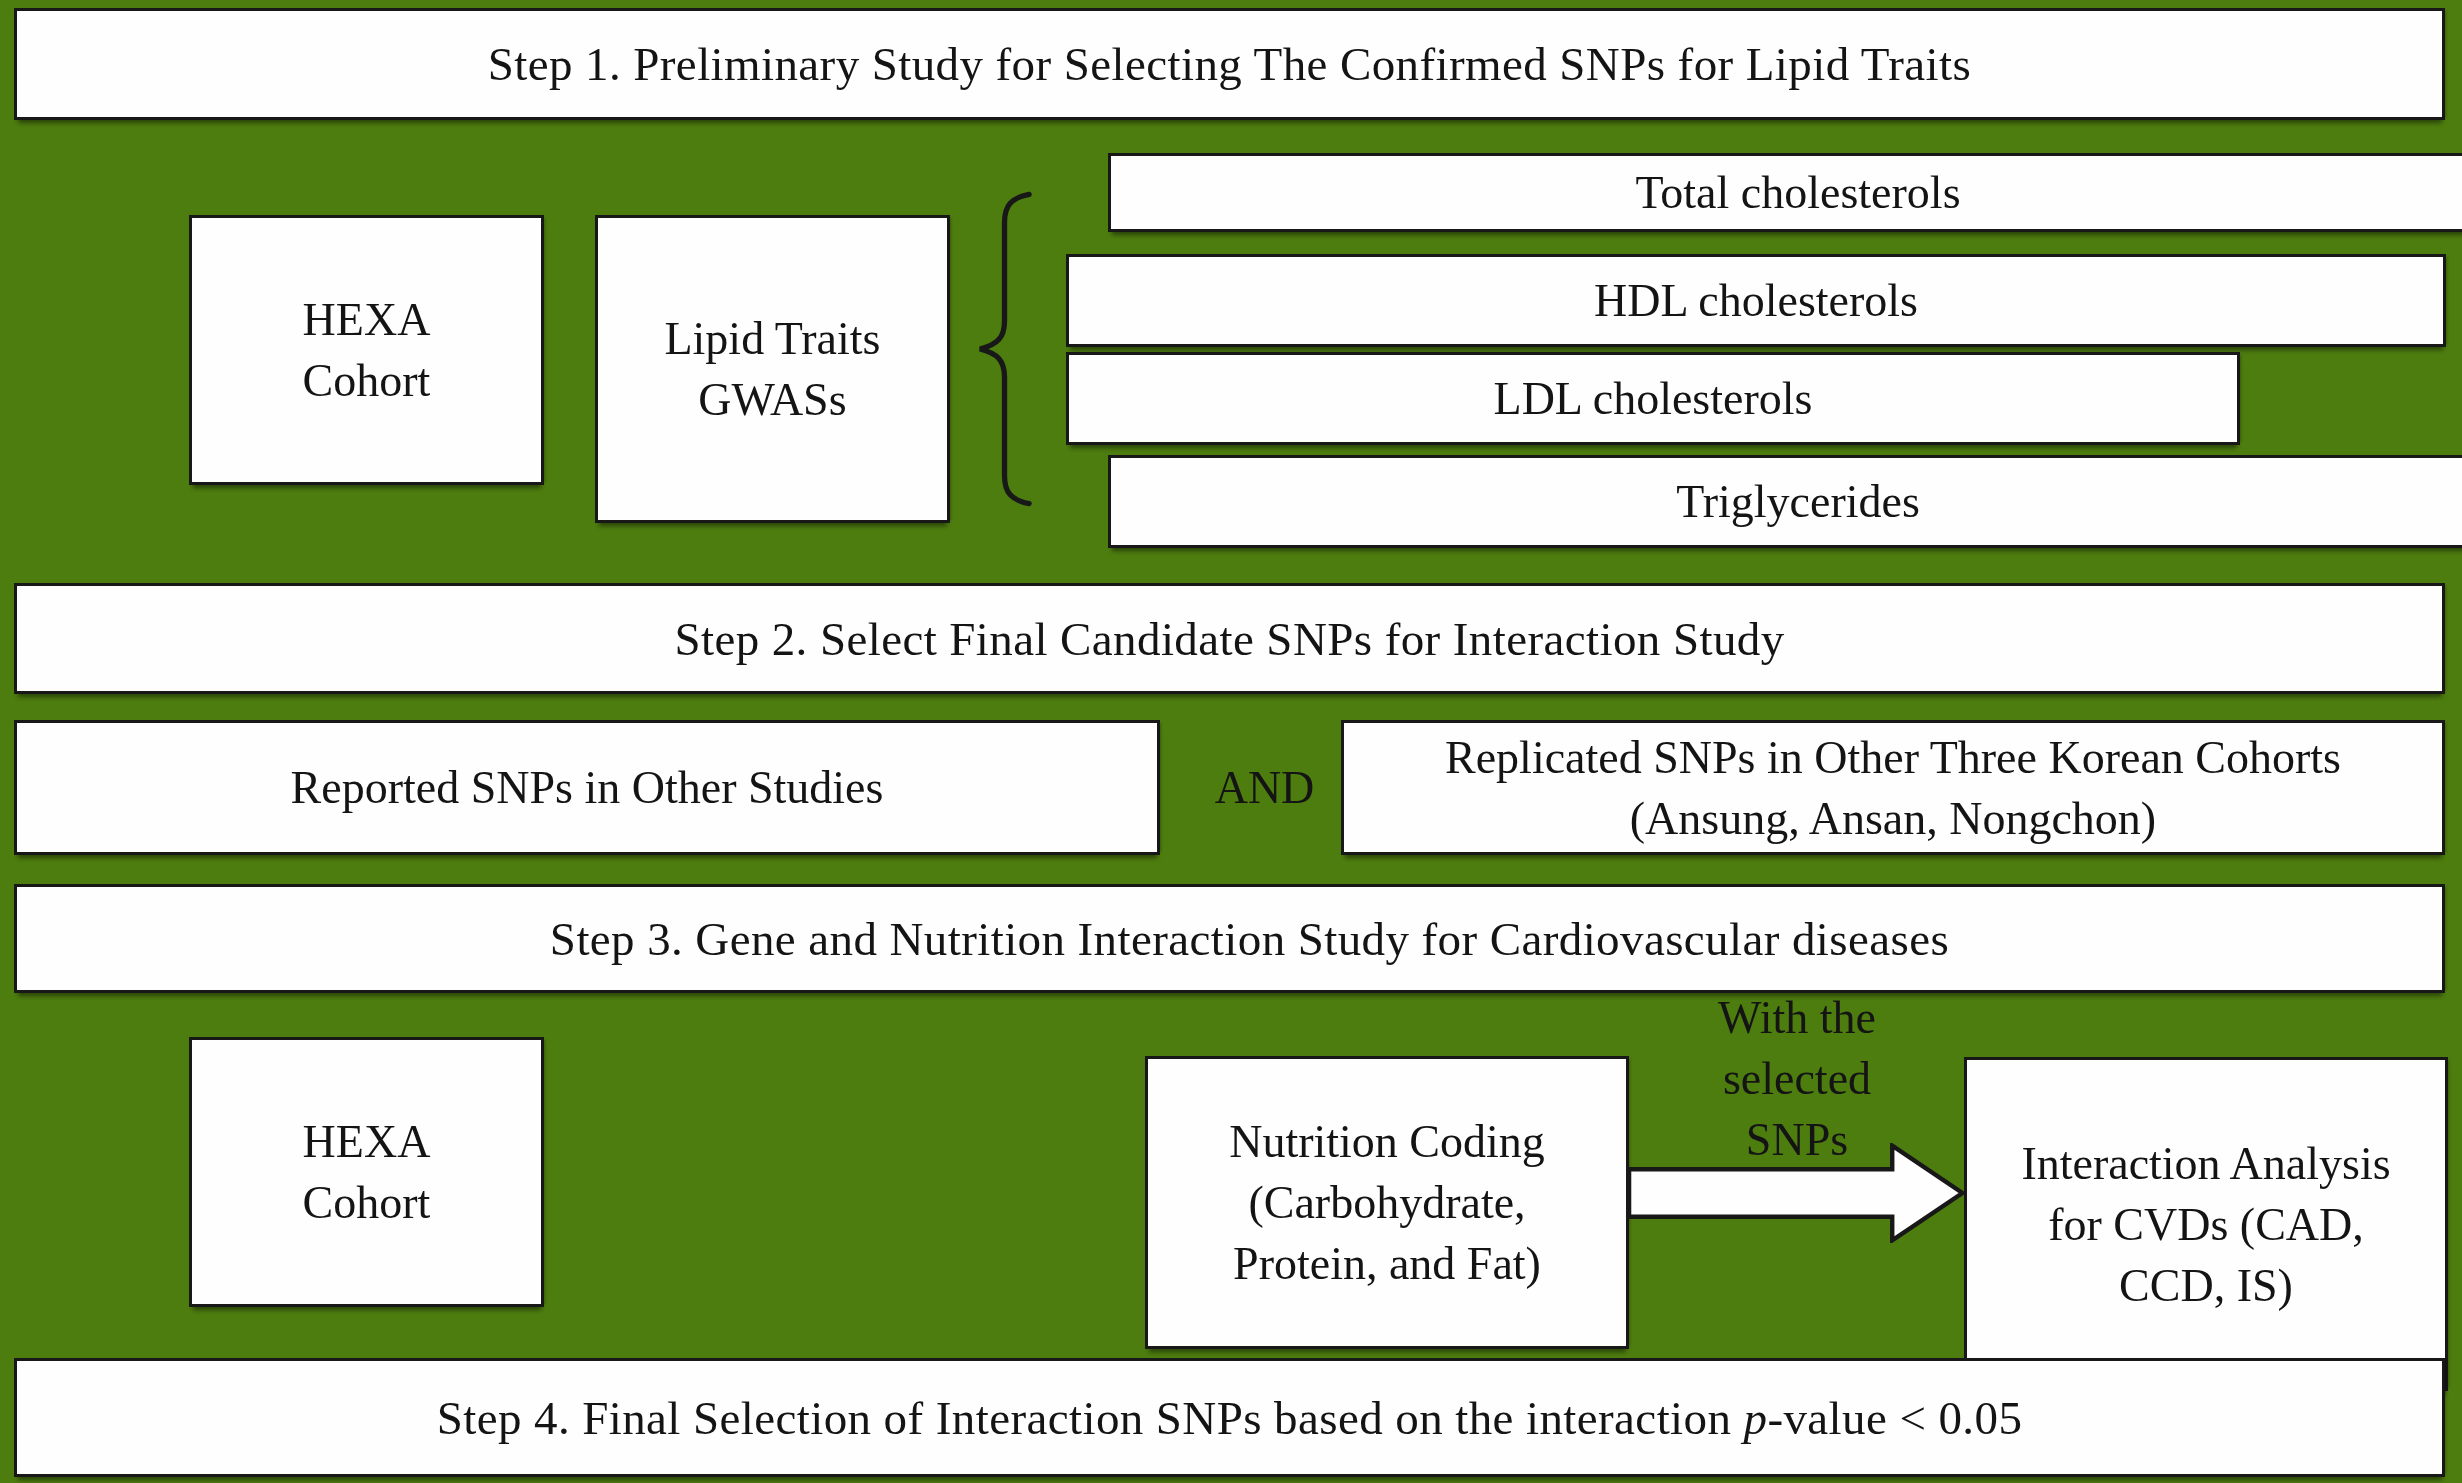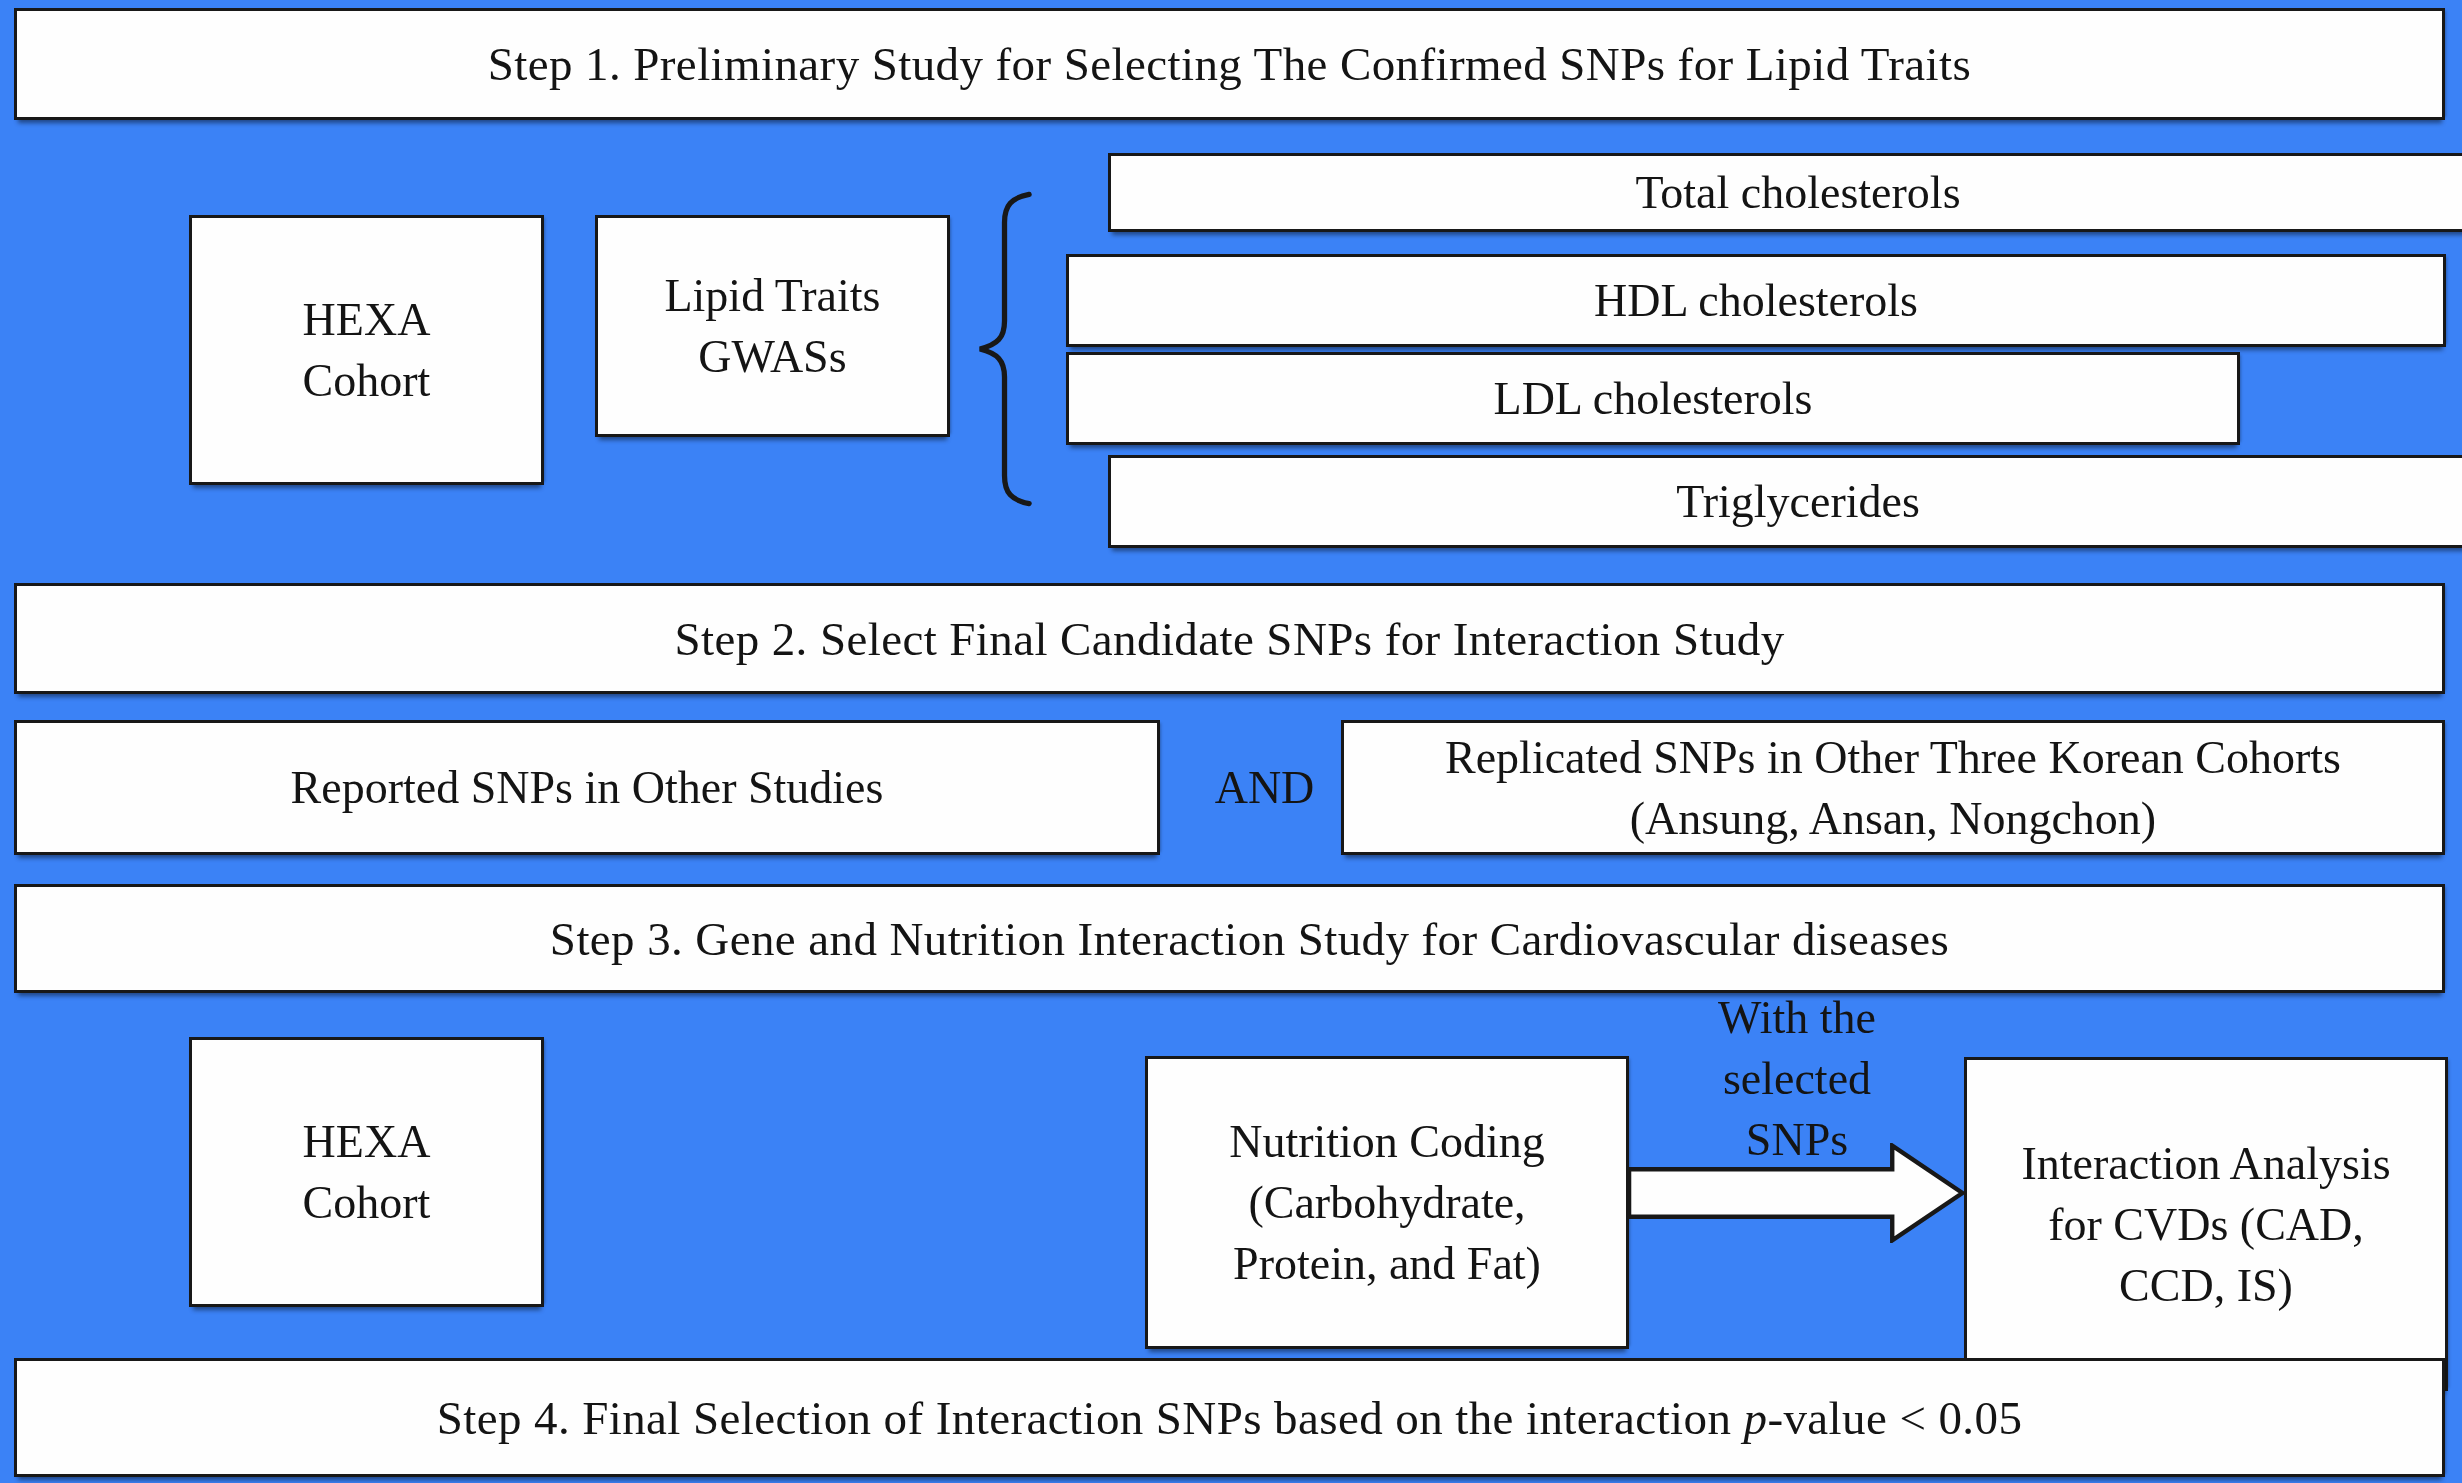--- a/index.html
+++ b/index.html
@@ -8,21 +8,21 @@
     background: #ffffff;
   }
   body {
     font-family: "Liberation Serif", "DejaVu Serif", serif;
     color: #141414;
   }
   .stage {
     position: relative;
     width: 2462px;
     height: 1483px;
-    background: #3b82f6;
+    background: #4d7c0f;
     overflow: hidden;
   }
   .banner, .box {
     position: absolute;
     box-sizing: border-box;
     background: #fefefe;
     border: 3.5px solid #181818;
     display: flex;
     align-items: center;
     justify-content: center;
@@ -63,21 +63,21 @@
 
   <div class="banner" style="top:8px; height:112px;">
     <span>Step 1. Preliminary Study for Selecting The Confirmed SNPs for Lipid Traits</span>
   </div>
 
   <div class="box" style="left:189px; top:215px; width:355px; height:270px;">
     <span>HEXA
 Cohort</span>
   </div>
 
-  <div class="box" style="left:595px; top:215px; width:355px; height:222px;">
+  <div class="box" style="left:595px; top:215px; width:355px; height:308px;">
     <span>Lipid Traits
 GWASs</span>
   </div>
 
   <div class="shape" style="left:964px; top:190px; width:74px; height:318px;">
     <svg width="74" height="318" viewBox="0 0 84 362" fill="none" xmlns="http://www.w3.org/2000/svg">
       <path d="M 74 5 C 54 9 46 17 46 37 L 46 149 C 46 168 38 176 18 181 C 38 186 46 194 46 213 L 46 325 C 46 345 54 353 74 357" stroke="#181818" stroke-width="6" fill="none" stroke-linecap="round"></path>
     </svg>
   </div>
 

